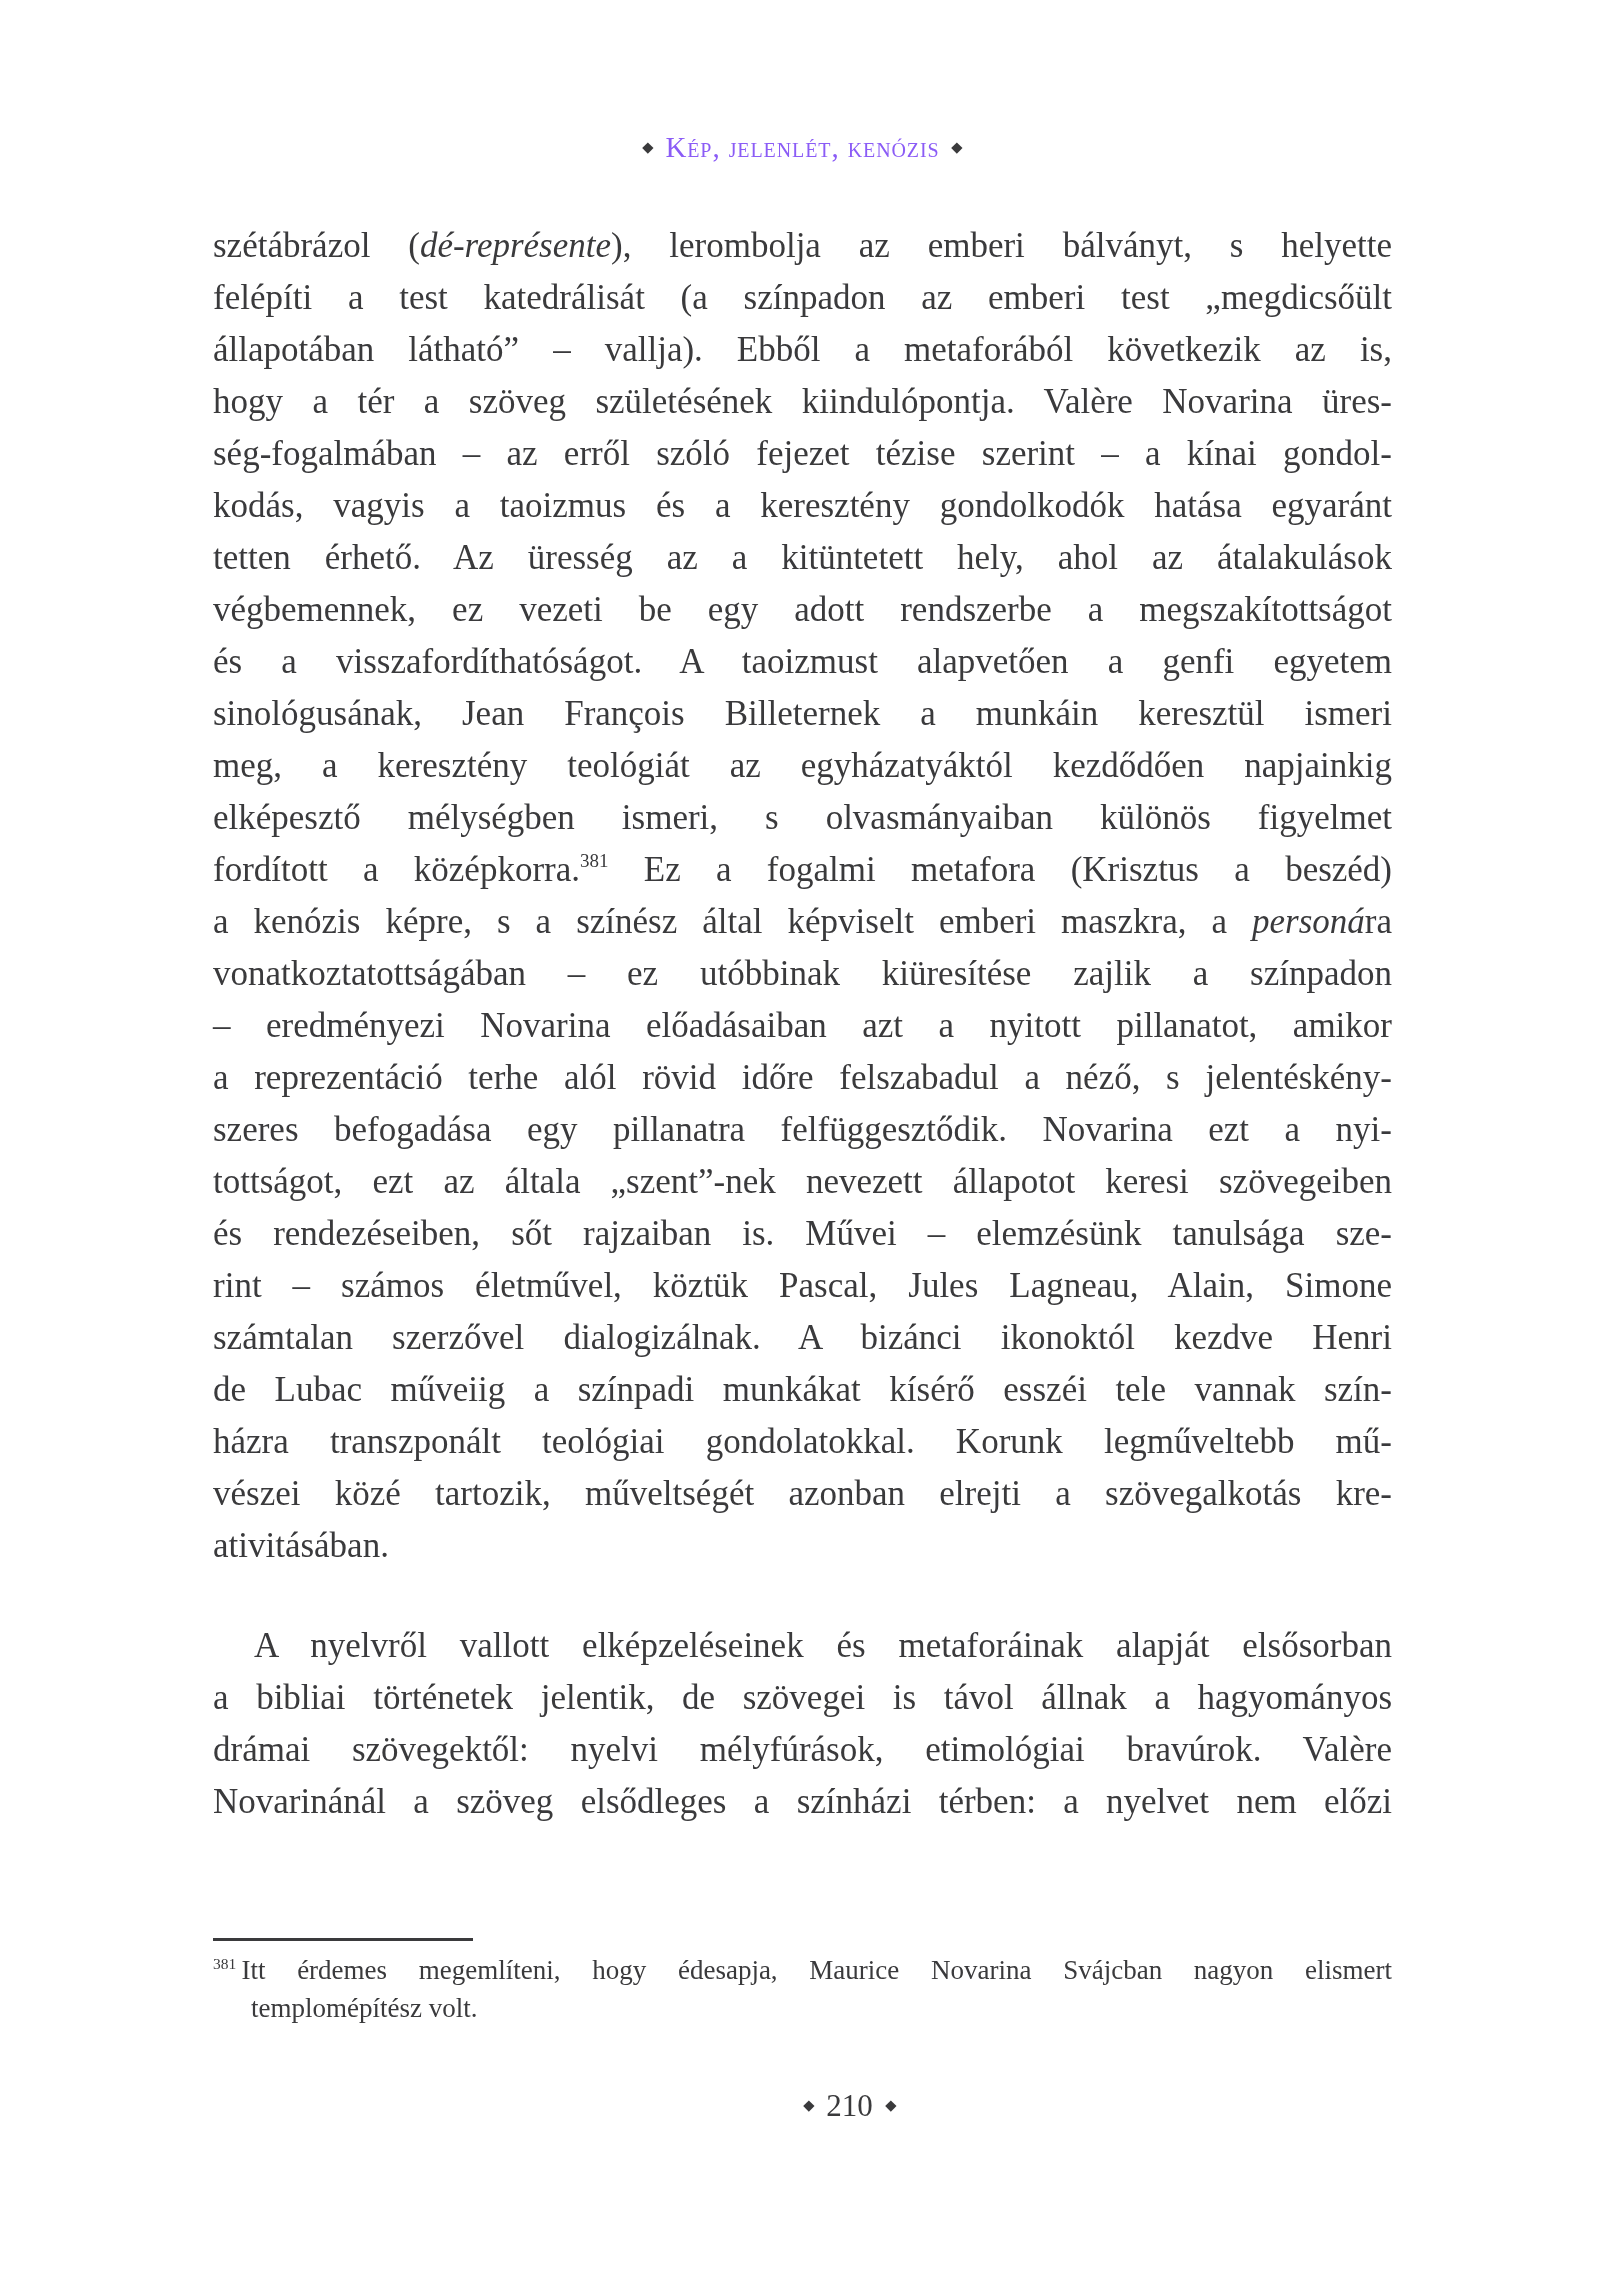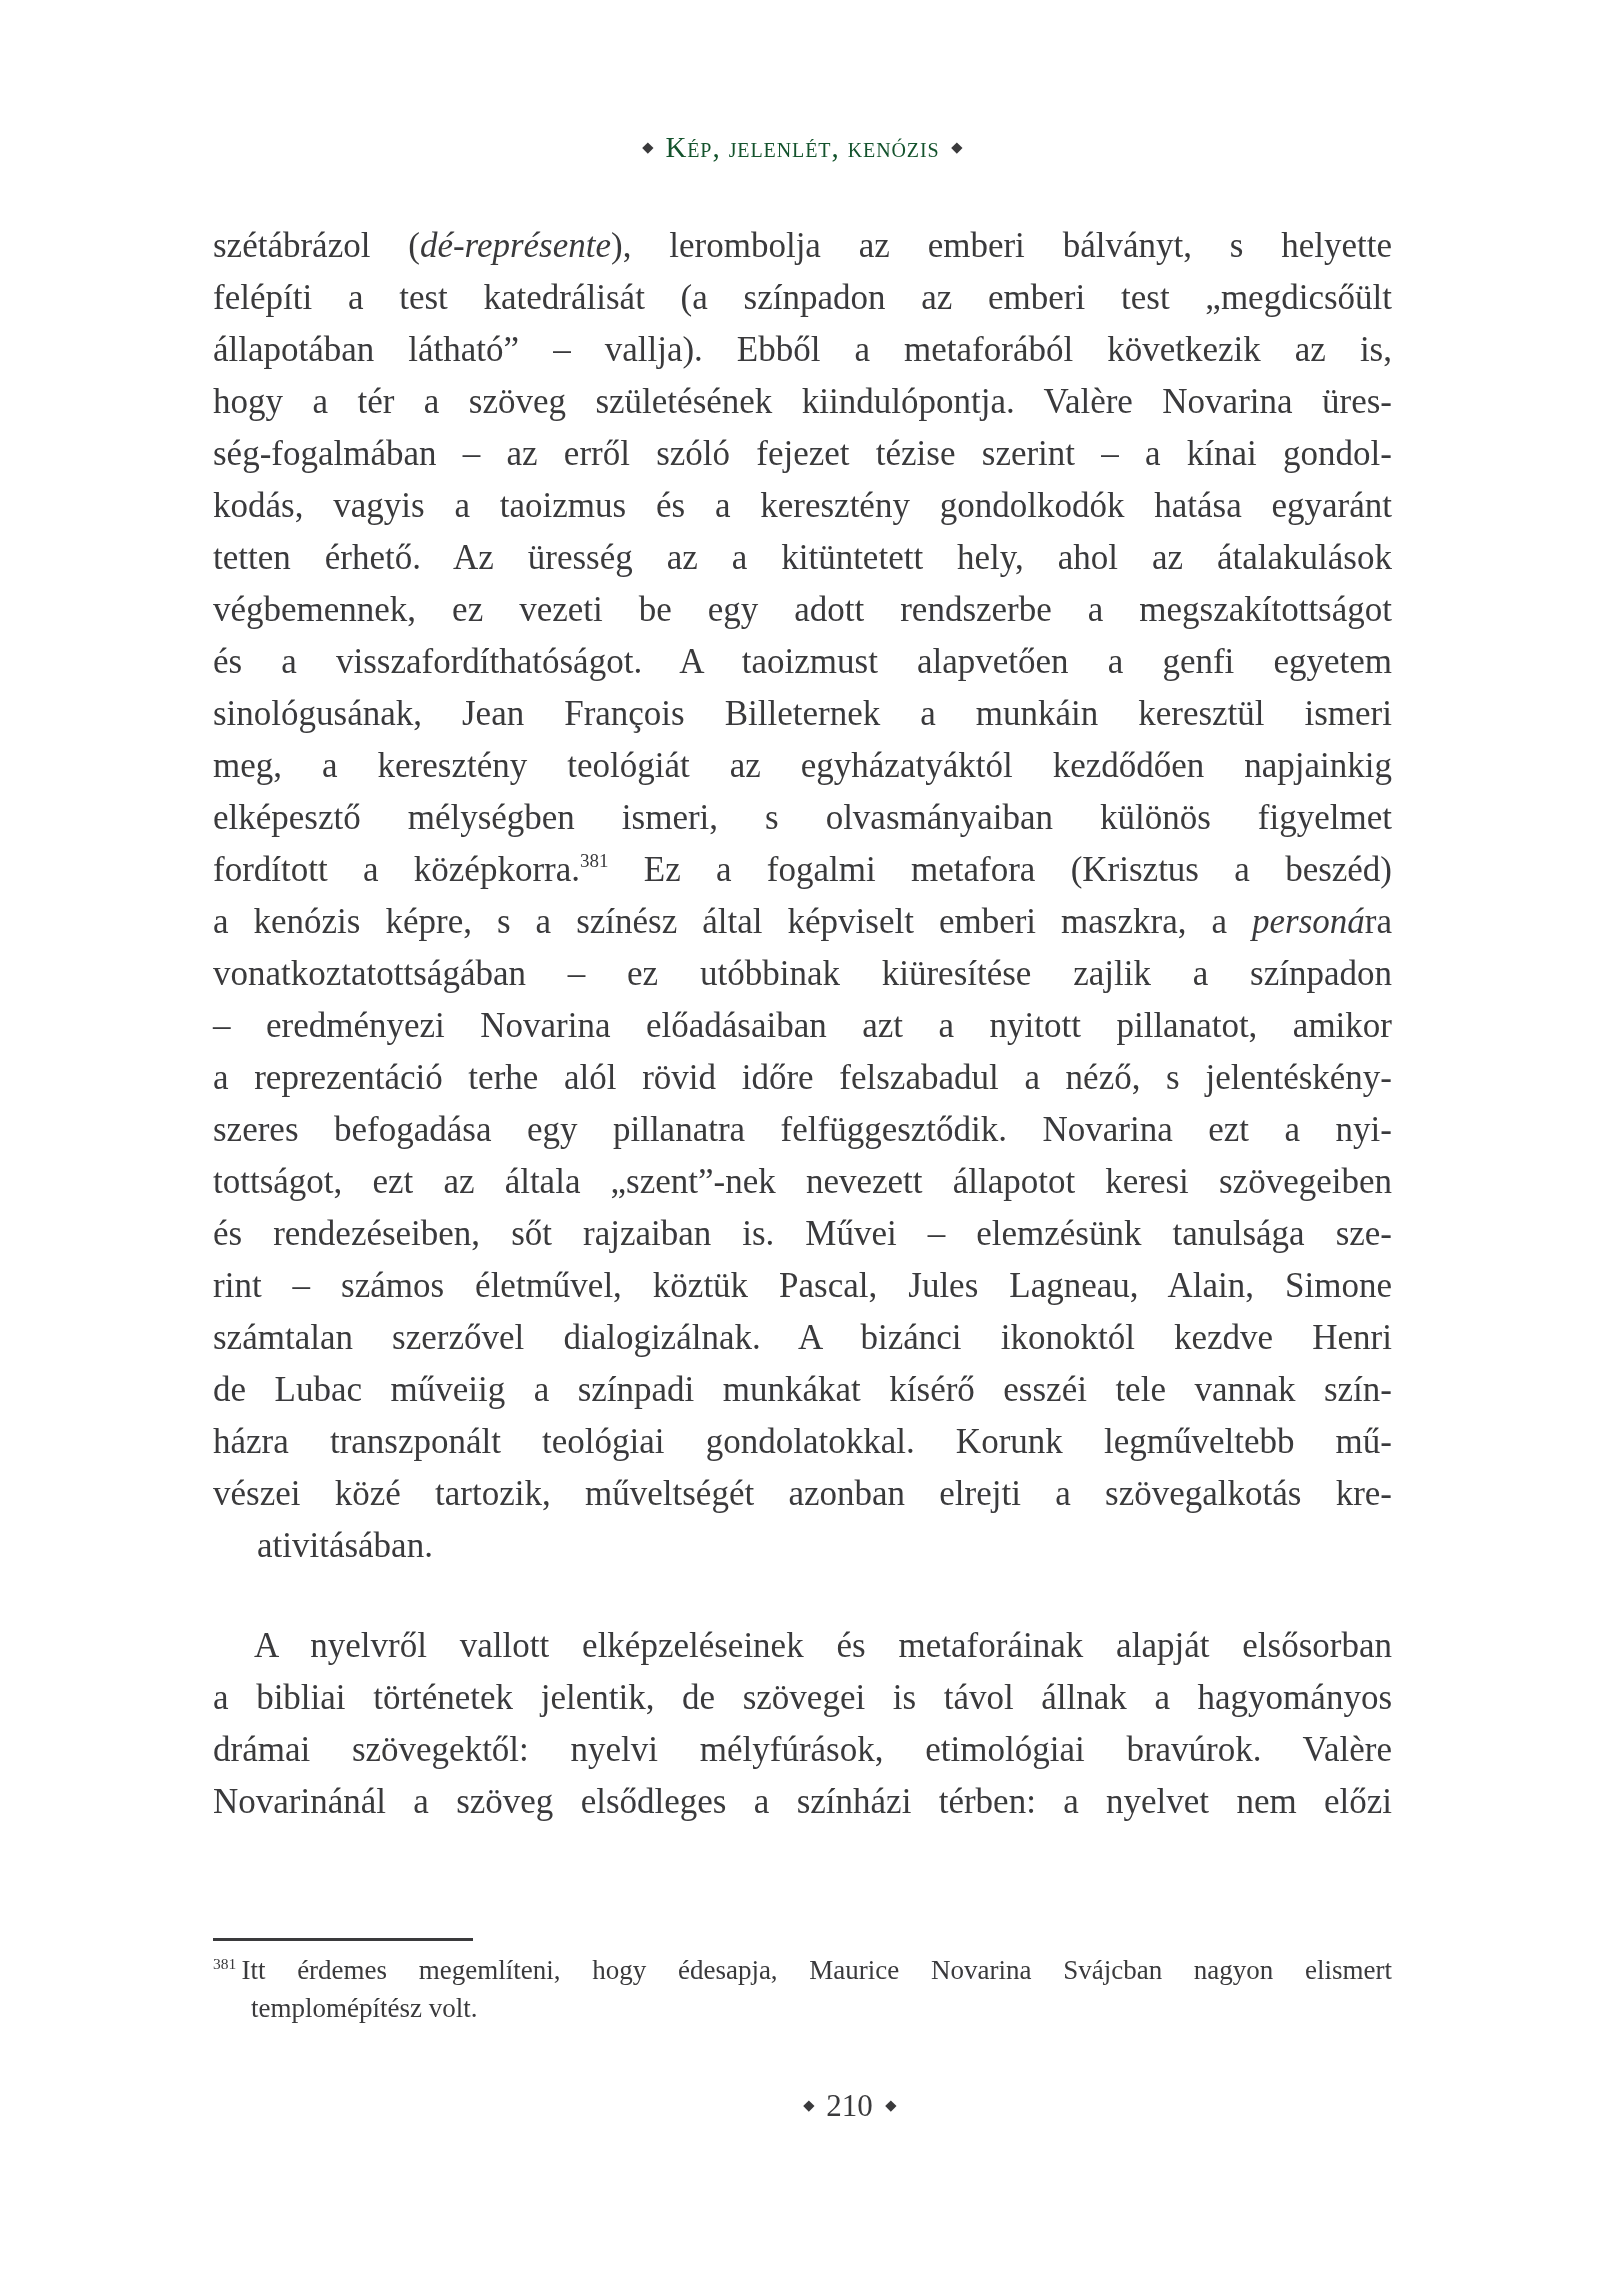--- a/index.html
+++ b/index.html
@@ -1,25 +1,25 @@
 <!DOCTYPE html>
 <html style="font-size:13.8px"><head>
 <meta charset="utf-8">
 <style>
   html, body { margin: 0; padding: 0; background: #ffffff; }
   body { width: 1605px; height: 2295px; position: relative; overflow: hidden;
          font-family: "Liberation Serif", "DejaVu Serif", serif; color: #3a3a3c; }
   .running-head { position: absolute; top: 131px; left: 0; width: 1605px; text-align: center;
-                  font-size: 29px; letter-spacing: 0.9px; font-variant: small-caps; color: #14532d; }
+                  font-size: 29px; letter-spacing: 0.9px; font-variant: small-caps; color: #8b5cf6; }
   .diamond { display: inline-block; width: 7.7px; height: 7.7px; background: #3a3a3c; transform: rotate(45deg);
              vertical-align: middle; margin: 0 13.8px; position: relative; top: -2.6px; }
   .body-text { position: absolute; top: 220px; left: 213px; width: 1179px; font-size: 35px; }
   .line { height: 52px; line-height: 52px; white-space: nowrap; text-align: justify; text-align-last: justify;
           overflow: visible; }
-  .line.last { text-align-last: left; margin-left: 44px; }
+  .line.last { text-align-last: left; }
   .line.indent { padding-left: 41px; margin-top: 48px; }
   .line .it { font-style: italic; }
   .line sup { font-size: 19px; vertical-align: 13.8px; line-height: 0; }
   .fn-rule { position: absolute; top: 1938px; left: 213px; width: 260px; height: 2.6px; background: #3a3a3c; }
   .footnotes { position: absolute; top: 1951px; left: 213px; width: 1179px; font-size: 27px; }
   .fn-line { height: 38px; line-height: 38px; white-space: nowrap; }
   .fn-line.first { text-align: justify; text-align-last: justify; }
   .fn-num { font-size: 15.5px; vertical-align: 10.3px; line-height: 0; margin-right: 5.2px; }
   .fn-cont { padding-left: 38px; }
   .page-number { position: absolute; top: 2088px; left: 0; width: 1605px; text-align: center; font-size: 31px; margin-left: 47px; }

